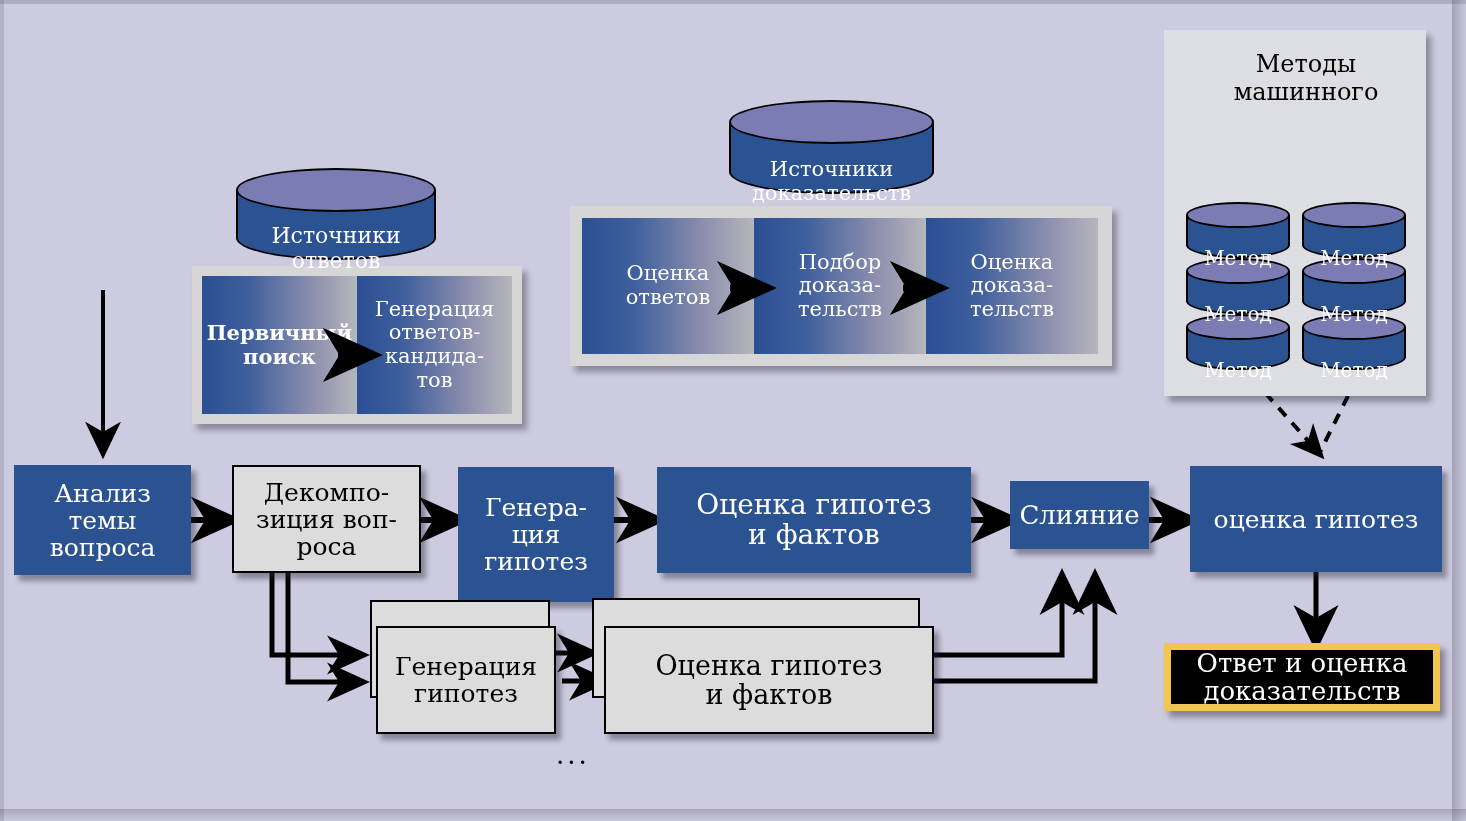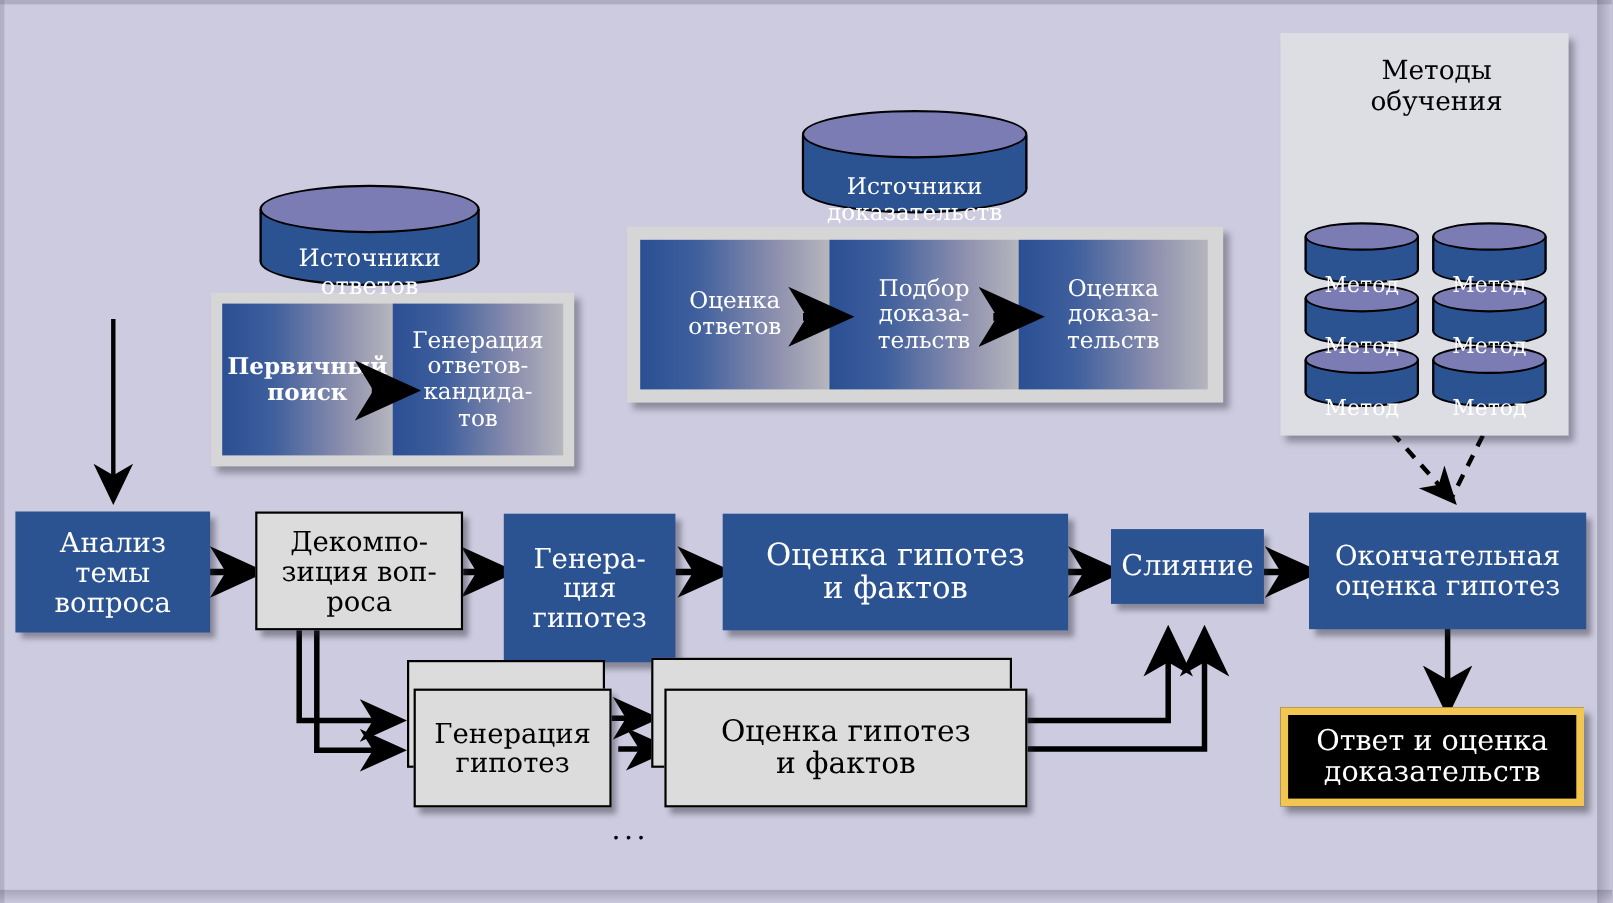--- a/index.html
+++ b/index.html
@@ -156,21 +156,21 @@
     </div>
     <svg class="ov" style="width:542px;height:160px;">
       <line x1="160" y1="82" x2="190" y2="82" stroke="#000" stroke-width="7" marker-end="url(#ah)"></line>
       <line x1="333" y1="82" x2="363" y2="82" stroke="#000" stroke-width="7" marker-end="url(#ah)"></line>
     </svg>
   </div>
 
   <div class="mlpanel" style="left:1164px;top:30px;width:262px;height:366px;">
     <div class="mltitle" style="top:20px;font-size:24px;margin-left:11px;">
       <div>Методы</div>
-      <div>обучения</div>
+      <div>машинного</div>
     </div>
 
     <div class="cyl" style="left:22px;top:172px;width:104px;height:66px;">
       <div class="btm" style="top:30px;height:26px;"></div>
       <div class="body" style="top:13px;height:30px;"></div>
       <div class="top" style="top:0px;height:26px;"></div>
       <div class="lbl" style="top:21px;font-size:20px;">Метод</div>
     </div>
     <div class="cyl" style="left:22px;top:228px;width:104px;height:66px;">
       <div class="btm" style="top:30px;height:26px;"></div>
@@ -237,21 +237,20 @@
   </div>
 
   <div class="node blue" style="left:1010px;top:481px;width:139px;height:68px;font-size:26px;">
     <div>
       <div>Слияние</div>
     </div>
   </div>
 
   <div class="node blue" style="left:1190px;top:466px;width:252px;height:106px;font-size:25px;">
     <div>
-      <div>Окончательная</div>
       <div>оценка гипотез</div>
     </div>
   </div>
 
   <div class="node greyplain" style="left:370px;top:600px;width:180px;height:98px;"></div>
   <div class="node greyplain" style="left:592px;top:598px;width:328px;height:100px;"></div>
 
   <div class="node grey" style="left:376px;top:626px;width:180px;height:108px;font-size:25px;">
     <div>
       <div>Генерация</div>
@@ -261,21 +260,21 @@
 
   <div class="node grey" style="left:604px;top:626px;width:330px;height:108px;font-size:27px;">
     <div>
       <div>Оценка гипотез</div>
       <div>и фактов</div>
     </div>
   </div>
 
   <div class="dots" style="left:556px;top:740px;font-size:26px;">...</div>
 
-  <div class="node black" style="left:1164px;top:643px;width:276px;height:90px;font-size:26px;">
+  <div class="node black" style="left:1164px;top:643px;width:276px;height:68px;font-size:26px;">
     <div>
       <div>Ответ и оценка</div>
       <div>доказательств</div>
     </div>
   </div>
 
   <div class="edge-top"></div>
   <div class="edge-left"></div>
   <div class="edge-right"></div>
   <div class="edge-bottom"></div>

